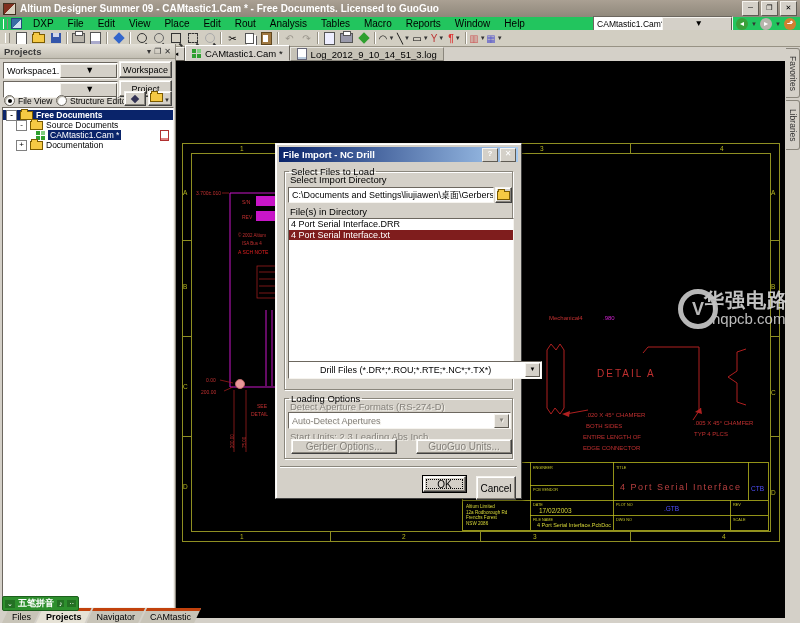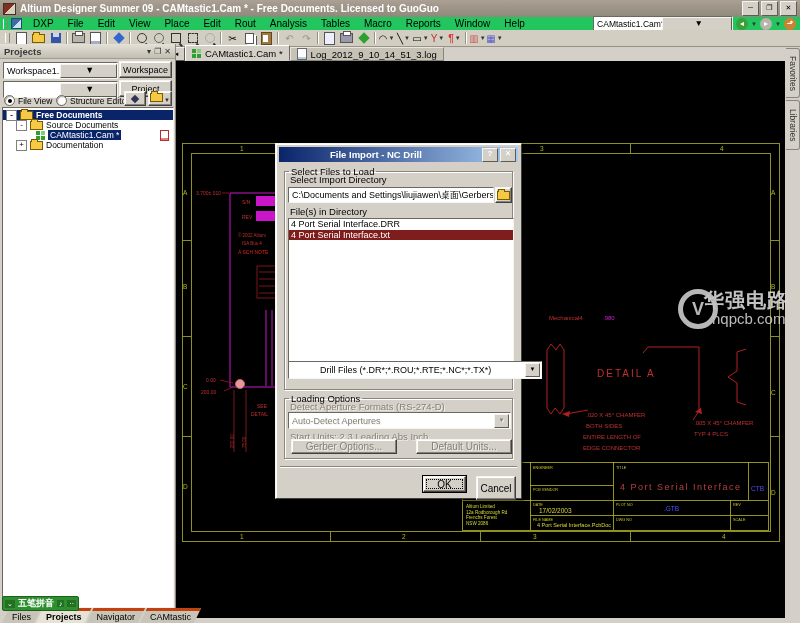--- a/index.html
+++ b/index.html
@@ -94,21 +94,21 @@
   .btab.active{background:#e6e2d6;font-weight:bold;}
   
   #ime{left:2px;top:596px;height:13px;display:flex;align-items:center;background:#2d8f2d;
        border:1px solid #1d5f1d;border-radius:2px;color:#fff;font-size:9px;z-index:60;padding:0 2px;gap:3px;}
   #ime .cell{background:#237023;padding:0 2px;font-size:7px;}
   
   #dlg{left:275px;top:143px;width:245px;height:354px;background:#d4d0c8;z-index:40;
        border:1px solid;border-color:#f6f4ef #404040 #404040 #f6f4ef;box-shadow:inset 1px 1px 0 #fff,2px 2px 3px rgba(0,0,0,.5);}
   #dlgtitle{position:absolute;left:3px;top:3px;right:3px;height:15px;
             background:linear-gradient(90deg,#0a246a,#a6caf0);display:flex;align-items:center;color:#fff;}
-  #dlgtitle .t{font-size:9.5px;font-weight:bold;padding-left:4px;margin-left:47px;}
+  #dlgtitle .t{font-size:9.5px;font-weight:bold;padding-left:4px;}
   #dlgtitle .bb{margin-left:auto;display:flex;gap:2px;padding-right:2px;}
   .tbtn{width:14px;height:12px;font-size:8px;font-weight:bold;line-height:10px;text-align:center;}
   .grp{position:absolute;border:1px solid #8a867c;box-shadow:inset 1px 1px 0 #fff,1px 1px 0 #fff;margin:0;padding:0;}
   .grp legend{font-size:9.5px;margin-left:4px;padding:0 2px;}
   .dlbl{position:absolute;font-size:9.5px;}
   .dis{color:#84807a;text-shadow:1px 1px 0 #f2f0ea;}
   .fieldtxt{padding-left:3px;font-size:9px;white-space:nowrap;overflow:hidden;display:block;}
   #dirinput{position:absolute;left:12px;top:43px;width:201px;height:14px;font-size:9px;padding:0 0 0 3px;
             background:#fff;border:1px solid;border-color:#6c675f #f6f4ef #f6f4ef #6c675f;}
   #browse{position:absolute;left:219px;top:43px;width:17px;height:16px;display:flex;align-items:center;justify-content:center;}
@@ -487,21 +487,21 @@
     <fieldset class="grp" style="left:8px;top:249px;width:227px;height:64px;">
       <legend>Loading Options</legend>
     </fieldset>
     <div class="dlbl dis" style="left:14px;top:257px;">Detect Aperture Formats (RS-274-D)</div>
     <div class="combo sunk" style="left:12px;top:268px;width:221px;height:15px;">
       <span class="fieldtxt dis">Auto-Detect Apertures</span>
       <span class="dropbtn raised dis">▼</span>
     </div>
     <div class="dlbl dis" style="left:14px;top:287px;">Start Units: 2.3 Leading Abs Inch</div>
     <button class="btn3 abs" style="left:15px;top:295px;width:106px;height:15px;" disabled="">Gerber Options...</button>
-    <button class="btn3 abs" style="left:140px;top:295px;width:96px;height:15px;" disabled="">Default Units...</button>
+    <button class="btn3 abs" style="left:140px;top:295px;width:96px;height:15px;" disabled="">GuoGuo Units...</button>
     <div id="sep"></div>
     <button id="okbtn" class="btn3">OK</button>
     <button id="cancelbtn" class="btn3">Cancel</button>
   </div>
 
   <div id="wm" class="abs">
     <div id="wmlogo">V</div>
     <div id="wmcn">华强电路</div>
     <div id="wmen">hqpcb.com</div>
   </div>

